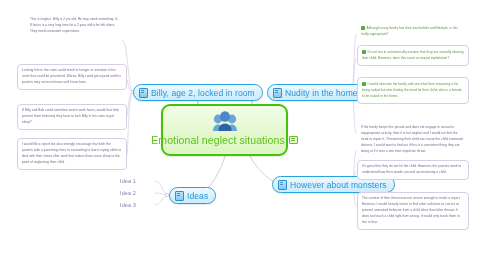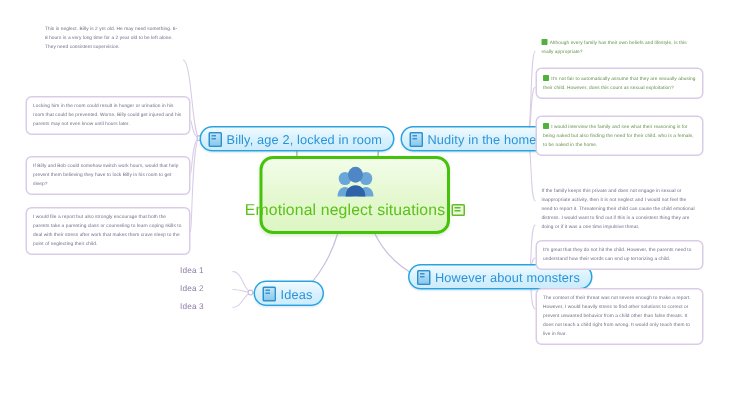--- a/index.html
+++ b/index.html
@@ -11,21 +11,21 @@
   #canvas{position:relative;width:486px;height:270px;background:#ffffff;}
   svg.links{position:absolute;left:0;top:0;width:486px;height:270px;pointer-events:none;}
 
   
   .central{
     position:absolute;left:161px;top:104px;width:127px;height:52px;
     border:2px solid #44c30a;border-radius:9px;
     background:linear-gradient(180deg,#f2fde9 0%,#e4f8cf 55%,#ddf6c3 100%);
     box-shadow:0 1px 2px rgba(90,150,40,.18);
     display:flex;flex-direction:column;align-items:center;justify-content:flex-start;
-    box-sizing:border-box;padding-top:3px;margin-left:12px;
+    box-sizing:border-box;padding-top:3px;
   }
   .central .people{width:26px;height:24px;position:relative;margin-bottom:1px;}
   .central-label-row{display:flex;align-items:center;gap:4px;}
   .central-label{
     font-size:10.5px;color:#5cc21a;letter-spacing:.1px;white-space:nowrap;
   }
   .note-glyph{
     display:inline-block;width:7px;height:6px;border:1px solid #66bb2a;
     border-radius:1px;background:#eaf8da;position:relative;
   }

